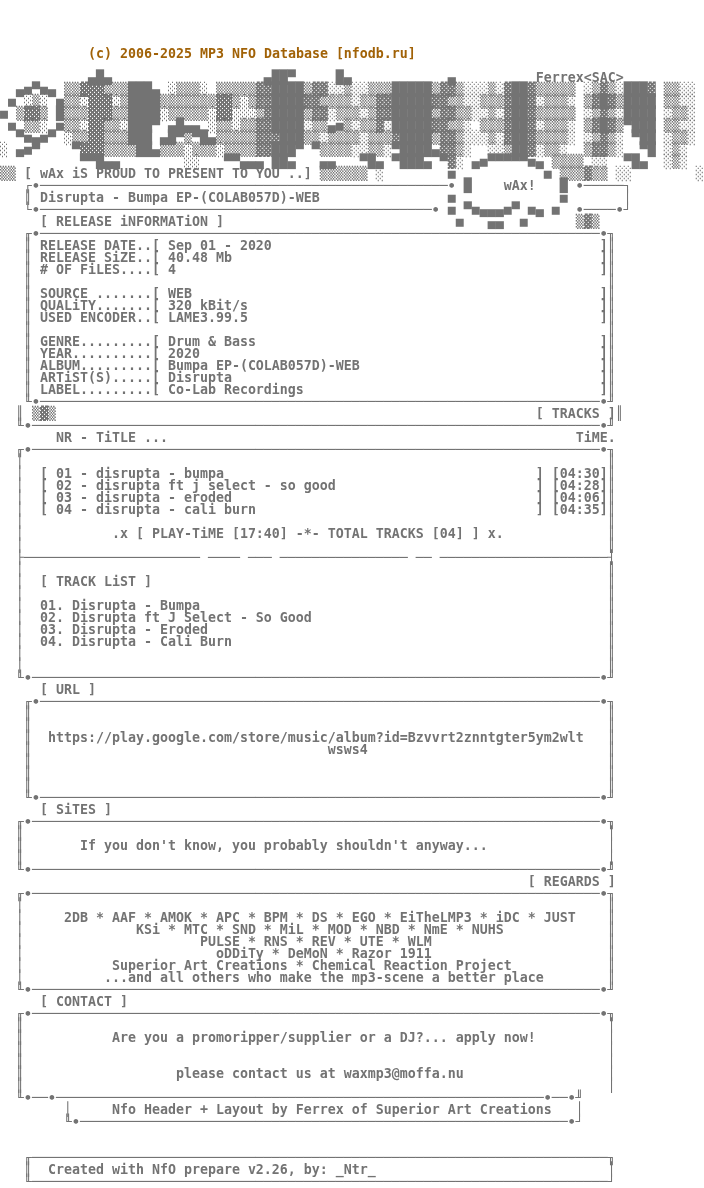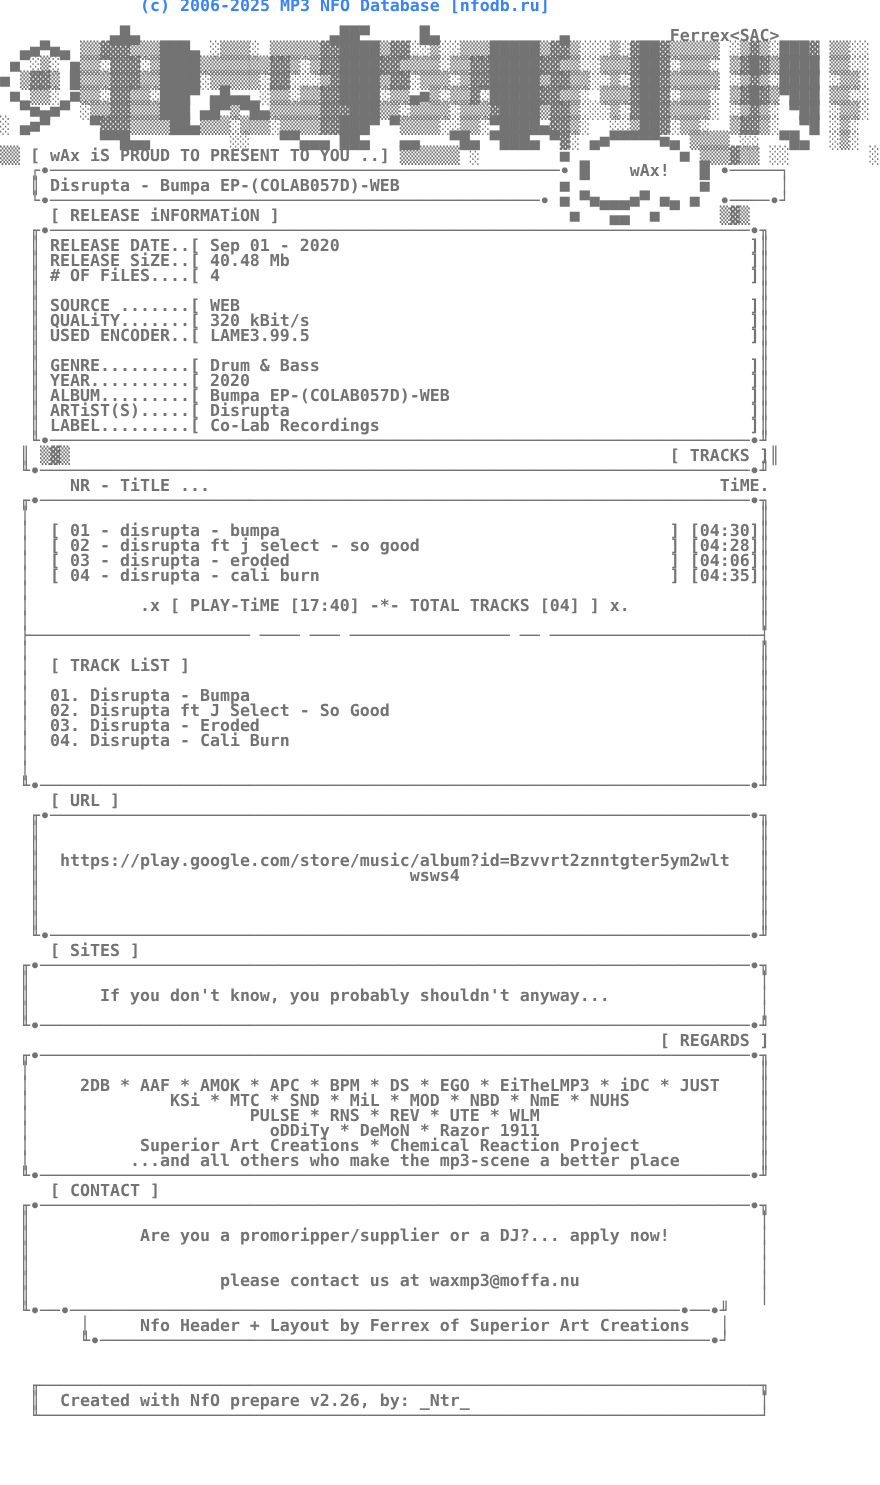--- a/index.html
+++ b/index.html
@@ -10,22 +10,23 @@
     font-weight:bold;
     font-size:13.29px;
     line-height:12px;
     letter-spacing:0;
     white-space:pre;
     color:#737373;
   }
   .ln{height:12px;}
   .copyright{
     height:12px;
-    padding-left:112px;
-    color:#3b82f6;
+    padding-left:88px;
+    color:#a16207;
+    margin-top:48px;
   }
 </style>
 </head>
 <body>
 
 <div class="nfo-page">
   <div class="nfo copyright">(c) 2006-2025 MP3 NFO Database [nfodb.ru]</div>
   <div class="nfo" id="nfo-body"><div class="ln"> </div><div class="ln">           ▄█▄                   ▄██▀     █▄            ▄          Ferrex&lt;SAC&gt;</div><div class="ln">  ▄■▀■▄ ▒▒▓▓▓▒▒▒███▄ ░▒▒▒░ ▒▒▒▒▒▓▓████▒▓▓░░▒░░▒▒▒█████▒▓▓▒░░░▒░▓██▓▒▒▒▒▒ ░▒▓▒░███▓ ▒▒░░</div><div class="ln"> ■ ░▒░ ■▒▒░▓▓▓░▒████▒▒▒▒▒▒▒▓▓▒░▒▓▓████▓▓▒▒▒▒░▒▒▓▓█████▓▓▒▒░░▒▒▒▓██▓░▒▒▒░ ▒▓█▓▒████ ▒▒░░</div><div class="ln">■ ▒▓▓▒ █▒▒▒▓▓▓▒▒████░▒▒▒▒▒░▓▓░░░▒▓████▒▓▓░▒▒▒░▒▓▓█████▒▓▓▒▒░░▒░▓██▓▒▒▒▒▒ ░▒▓▒░████ ░▒▒░</div><div class="ln"> ■ ▒▒░ ■▒▒░▓▓▒▒░███▀ ▄█▄▄ ░▒▒░▒▒▓▓████░▒▒▄■▒░▒▒▓░█████▓▓▒▒░ ▒▒▒▓██▓░▒▒▒░ ▒▓█▓▒▀███ ▒▒░░</div><div class="ln">  ▀■▄■▀ ░▒▒▓▓▒▒▒███ ▄█▀▒▀█▄▒▒▒▒▒▓▓▓███▒▒░▒▒▒▒░▒▒▒▓████▒▓▓▒░░░▒░▓██▓▒▒▒▒░ ░▒▓▒░ ▀██ ░▒▒░</div><div class="ln">░ ▄■▀    ▀▓▓▓▒▒▒▒██▄▒▒▒░▒▒▒░▒▒▒▒▓▓███▀ ▀▒▒▒▒░░▒▒░▀████▄▓▓▒░  ░░▒██▓░▒▒░  ▒▓▓▒░  ▀█ ░▒░ </div><div class="ln">          ▀▀█▄▄        ░░   ▀▀▄▄▄ ██▄   ▄▄   ▀█▄ ▀███▄ ▀▓░ ▄■▀▀▀▀▀■▄ ▒▒▒▒ ░░  ▀█▄  ░▒░  </div><div class="ln">▒▒ [ wAx iS PROUD TO PRESENT TO YOU ..] ▒▒▒▒▒▒ ░        ■           ■ ▒▒▒▓▒▒ ░░        ░</div><div class="ln">   ┌∙───────────────────────────────────────────────────∙ █    wAx!   █ ∙─────┐</div><div class="ln">   ║ Disrupta - Bumpa EP-(COLAB057D)-WEB                ■             ■       │</div><div class="ln">   └∙─────────────────────────────────────────────────∙ ■ ▀■▄▄▄■▀ ■▄ ■  ∙────∙┘</div><div class="ln">     [ RELEASE iNFORMATiON ]                             ■   ▄▄  ■      ▒▓▒</div><div class="ln">   ╓∙──────────────────────────────────────────────────────────────────────∙╖</div><div class="ln">   ║ RELEASE DATE..[ Sep 01 - 2020                                         ]║</div><div class="ln">   ║ RELEASE SiZE..[ 40.48 Mb                                              ]║</div><div class="ln">   ║ # OF FiLES....[ 4                                                     ]║</div><div class="ln">   ║                                                                        ║</div><div class="ln">   ║ SOURCE .......[ WEB                                                   ]║</div><div class="ln">   ║ QUALiTY.......[ 320 kBit/s                                            ]║</div><div class="ln">   ║ USED ENCODER..[ LAME3.99.5                                            ]║</div><div class="ln">   ║                                                                        ║</div><div class="ln">   ║ GENRE.........[ Drum &amp; Bass                                           ]║</div><div class="ln">   ║ YEAR..........[ 2020                                                  ]║</div><div class="ln">   ║ ALBUM.........[ Bumpa EP-(COLAB057D)-WEB                              ]║</div><div class="ln">   ║ ARTiST(S).....[ Disrupta                                              ]║</div><div class="ln">   ║ LABEL.........[ Co-Lab Recordings                                     ]║</div><div class="ln">   ╙∙──────────────────────────────────────────────────────────────────────∙╜</div><div class="ln">  ║ ▒▓▒                                                            [ TRACKS ]║</div><div class="ln">  ╙∙───────────────────────────────────────────────────────────────────────∙╜</div><div class="ln">       NR - TiTLE ...                                                   TiME.</div><div class="ln">  ╓∙───────────────────────────────────────────────────────────────────────∙╖</div><div class="ln">  │                                                                         ║</div><div class="ln">  │  [ 01 - disrupta - bumpa                                       ] [04:30]║</div><div class="ln">  │  [ 02 - disrupta ft j select - so good                         ] [04:28]║</div><div class="ln">  │  [ 03 - disrupta - eroded                                      ] [04:06]║</div><div class="ln">  │  [ 04 - disrupta - cali burn                                   ] [04:35]║</div><div class="ln">  │                                                                         ║</div><div class="ln">  │           .x [ PLAY-TiME [17:40] -*- TOTAL TRACKS [04] ] x.             ║</div><div class="ln">  │                                                                         ║</div><div class="ln">  ├────────────────────── ──── ─── ──────────────── ── ─────────────────────┤</div><div class="ln">  │                                                                         ║</div><div class="ln">  │  [ TRACK LiST ]                                                         ║</div><div class="ln">  │                                                                         ║</div><div class="ln">  │  01. Disrupta - Bumpa                                                   ║</div><div class="ln">  │  02. Disrupta ft J Select - So Good                                     ║</div><div class="ln">  │  03. Disrupta - Eroded                                                  ║</div><div class="ln">  │  04. Disrupta - Cali Burn                                               ║</div><div class="ln">  │                                                                         ║</div><div class="ln">  │                                                                         ║</div><div class="ln">  ╙∙───────────────────────────────────────────────────────────────────────∙╜</div><div class="ln">     [ URL ]</div><div class="ln">   ╓∙──────────────────────────────────────────────────────────────────────∙╖</div><div class="ln">   ║                                                                        ║</div><div class="ln">   ║                                                                        ║</div><div class="ln">   ║  https://play.google.com/store/music/album?id=Bzvvrt2znntgter5ym2wlt   ║</div><div class="ln">   ║                                     wsws4                              ║</div><div class="ln">   ║                                                                        ║</div><div class="ln">   ║                                                                        ║</div><div class="ln">   ║                                                                        ║</div><div class="ln">   ╙∙──────────────────────────────────────────────────────────────────────∙╜</div><div class="ln">     [ SiTES ]</div><div class="ln">  ╓∙───────────────────────────────────────────────────────────────────────∙╖</div><div class="ln">  ║                                                                         │</div><div class="ln">  ║       If you don't know, you probably shouldn't anyway...               │</div><div class="ln">  ║                                                                         │</div><div class="ln">  ╙∙───────────────────────────────────────────────────────────────────────∙╜</div><div class="ln">                                                                  [ REGARDS ]</div><div class="ln">  ╓∙───────────────────────────────────────────────────────────────────────∙╖</div><div class="ln">  │                                                                         ║</div><div class="ln">  │     2DB * AAF * AMOK * APC * BPM * DS * EGO * EiTheLMP3 * iDC * JUST    ║</div><div class="ln">  │              KSi * MTC * SND * MiL * MOD * NBD * NmE * NUHS             ║</div><div class="ln">  │                      PULSE * RNS * REV * UTE * WLM                      ║</div><div class="ln">  │                        oDDiTy * DeMoN * Razor 1911                      ║</div><div class="ln">  │           Superior Art Creations * Chemical Reaction Project            ║</div><div class="ln">  │          ...and all others who make the mp3-scene a better place        ║</div><div class="ln">  ╙∙───────────────────────────────────────────────────────────────────────∙╜</div><div class="ln">     [ CONTACT ]</div><div class="ln">  ╓∙───────────────────────────────────────────────────────────────────────∙╖</div><div class="ln">  ║                                                                         │</div><div class="ln">  ║           Are you a promoripper/supplier or a DJ?... apply now!         │</div><div class="ln">  ║                                                                         │</div><div class="ln">  ║                                                                         │</div><div class="ln">  ║                   please contact us at waxmp3@moffa.nu                  │</div><div class="ln">  ║                                                                         │</div><div class="ln">  ╙∙──∙─────────────────────────────────────────────────────────────∙──∙╜</div><div class="ln">        │     Nfo Header + Layout by Ferrex of Superior Art Creations   │</div><div class="ln">        ╙∙─────────────────────────────────────────────────────────────∙┘</div><div class="ln"> </div><div class="ln"> </div><div class="ln">   ╓────────────────────────────────────────────────────────────────────────╖</div><div class="ln">   ║  Created with NfO prepare v2.26, by: _Ntr_                             │</div><div class="ln">   ╙────────────────────────────────────────────────────────────────────────┘</div><div class="ln"> </div><div class="ln"> </div><div class="ln"> </div><div class="ln"> </div></div>
 </div>
 

